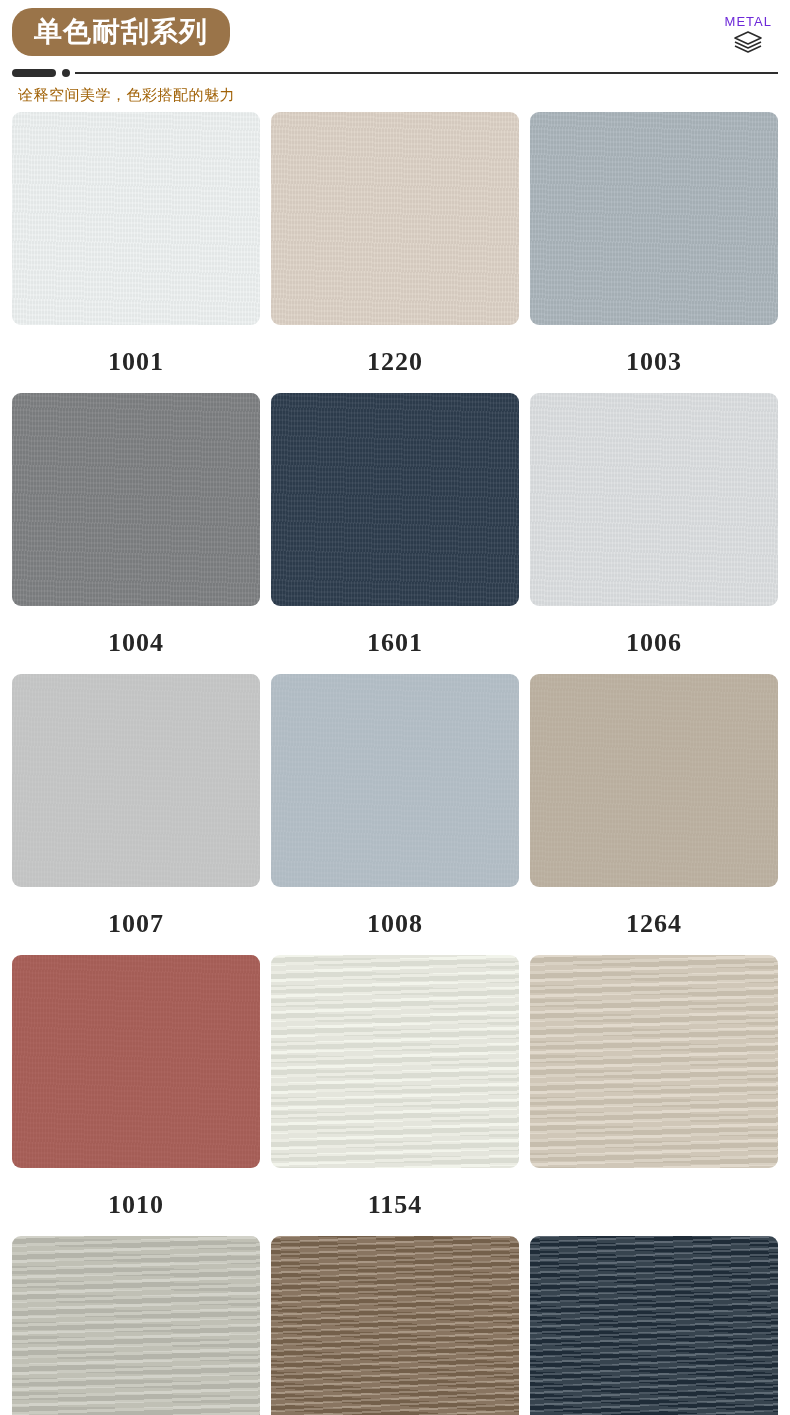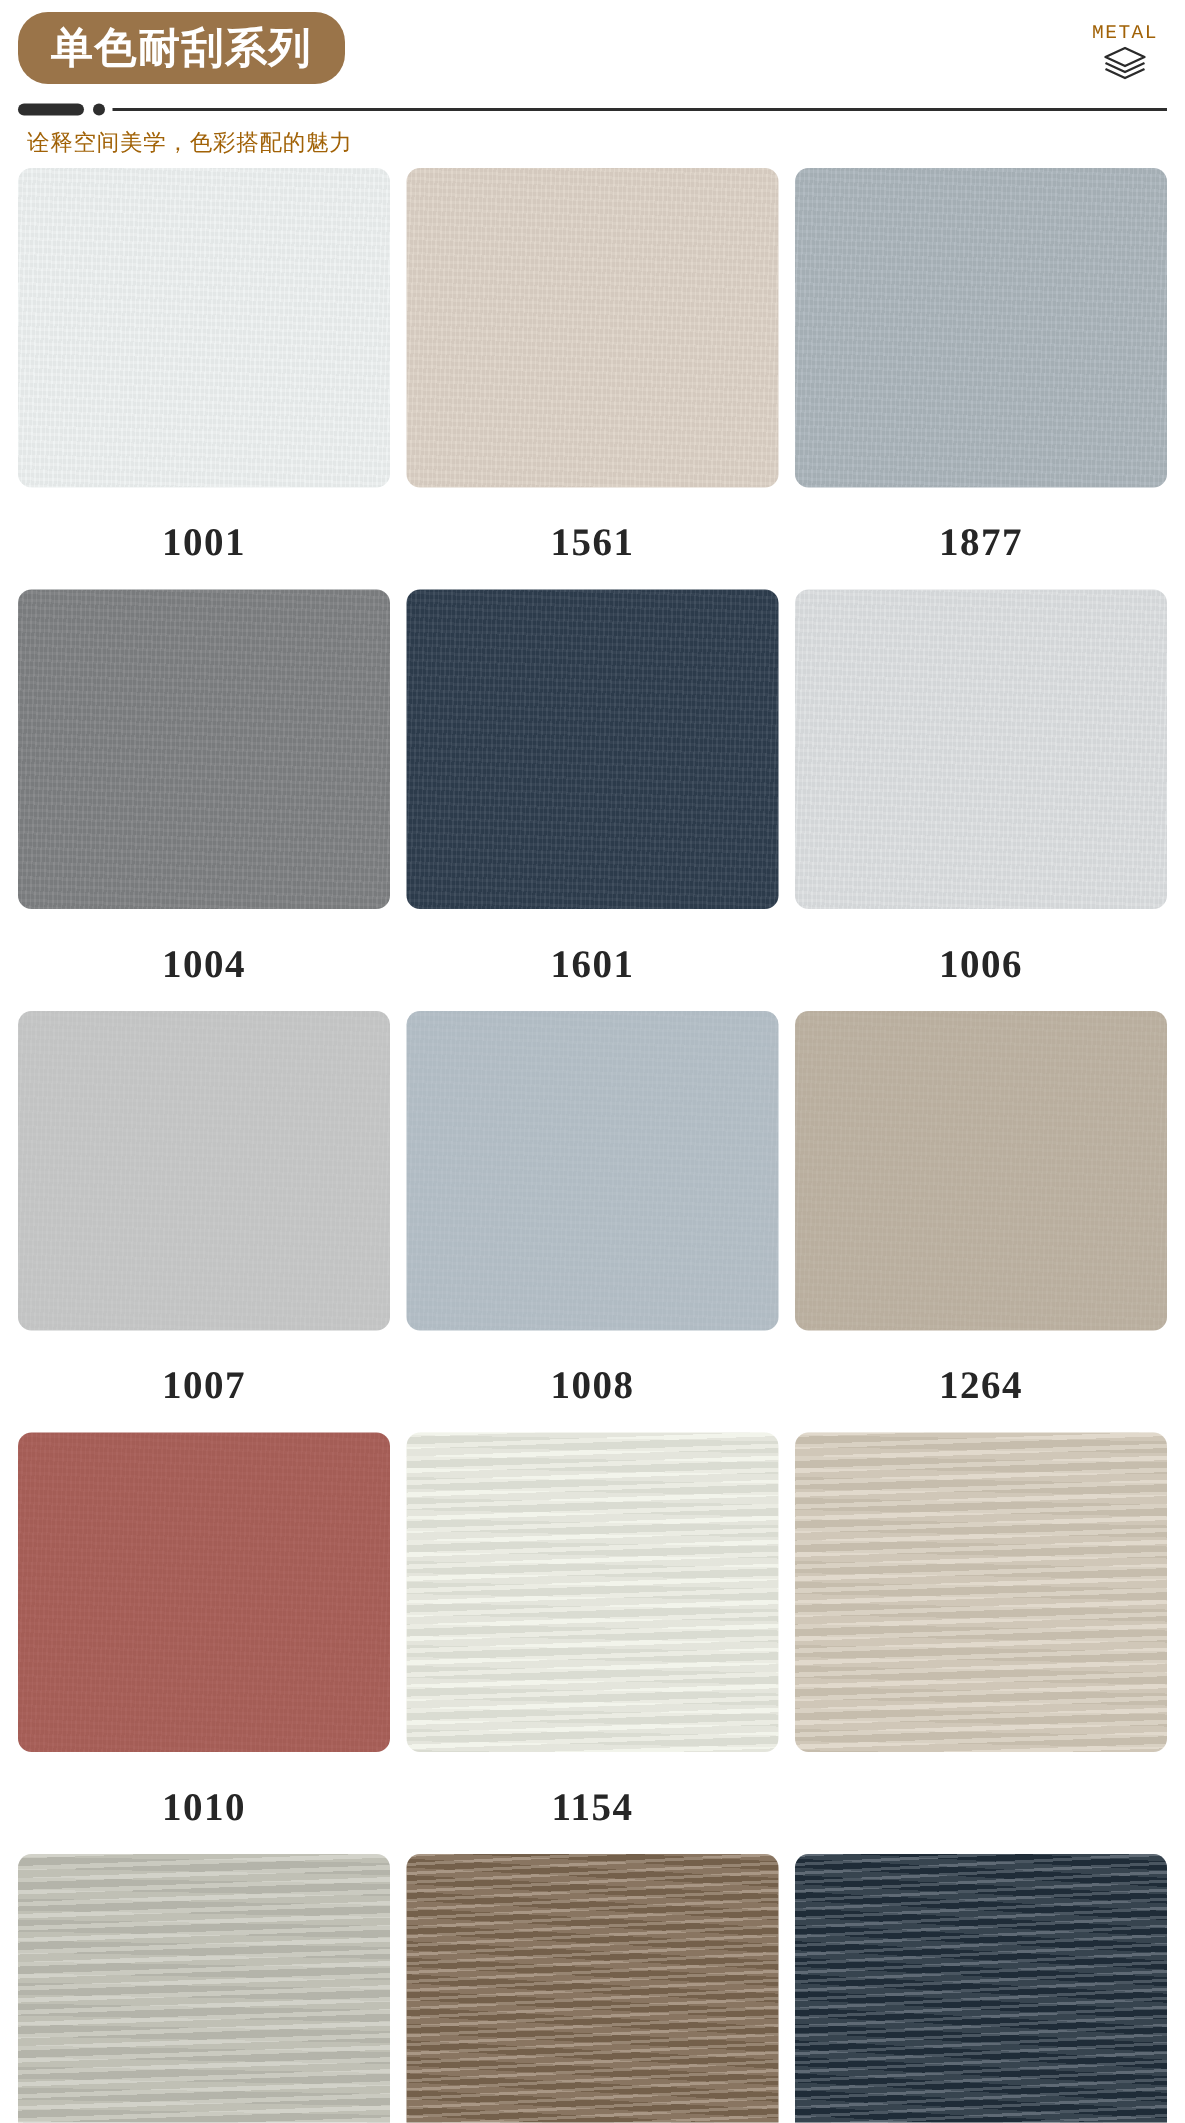--- a/index.html
+++ b/index.html
@@ -34,22 +34,22 @@
 
   .brand {
     position:absolute;
     right:18px; top:14px;
     display:flex; flex-direction:column; align-items:center;
     gap:2px;
   }
   .brand-text {
     font-size:13px;
     letter-spacing:1px;
-    color:#a16207;
-    font-family:Liberation Mono, monospace;
+    color:#6d28d9;
+    font-family:Liberation Sans, sans-serif;
   }
   .brand-icon { width:30px; height:24px; display:block; }
 
   .divider-row {
     position:absolute;
     left:12px; right:12px; top:68px;
     height:10px;
     display:flex; align-items:center;
   }
   .div-bar {
@@ -163,25 +163,25 @@
   <div class="subtitle">诠释空间美学，色彩搭配的魅力</div>
 </div>
 
 <div class="grid">
     <div class="cell">
       <div class="swatch " style="background: rgb(238, 242, 242);"></div>
       <div class="swatch-label">1001</div>
     </div>
     <div class="cell">
       <div class="swatch " style="background: rgb(222, 211, 199);"></div>
-      <div class="swatch-label">1561</div>
+      <div class="swatch-label">1220</div>
     </div>
     <div class="cell">
       <div class="swatch " style="background: rgb(172, 182, 189);"></div>
-      <div class="swatch-label">1877</div>
+      <div class="swatch-label">1003</div>
     </div>
     <div class="cell">
       <div class="swatch " style="background: rgb(127, 129, 131);"></div>
       <div class="swatch-label">1004</div>
     </div>
     <div class="cell">
       <div class="swatch " style="background: rgb(47, 62, 79);"></div>
       <div class="swatch-label">1601</div>
     </div>
     <div class="cell">

